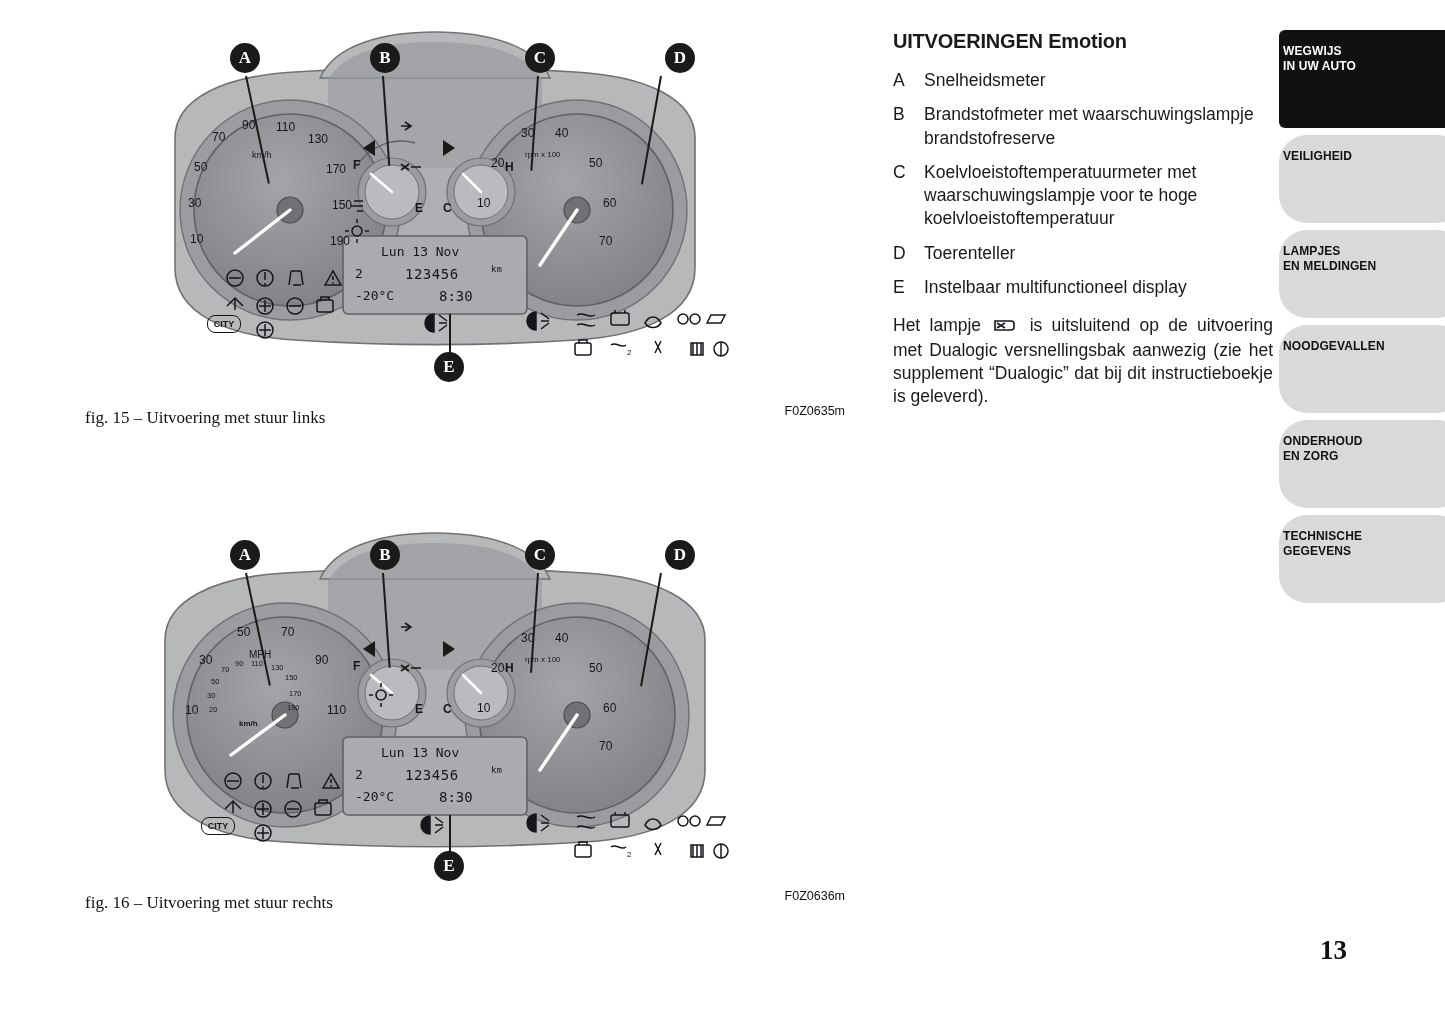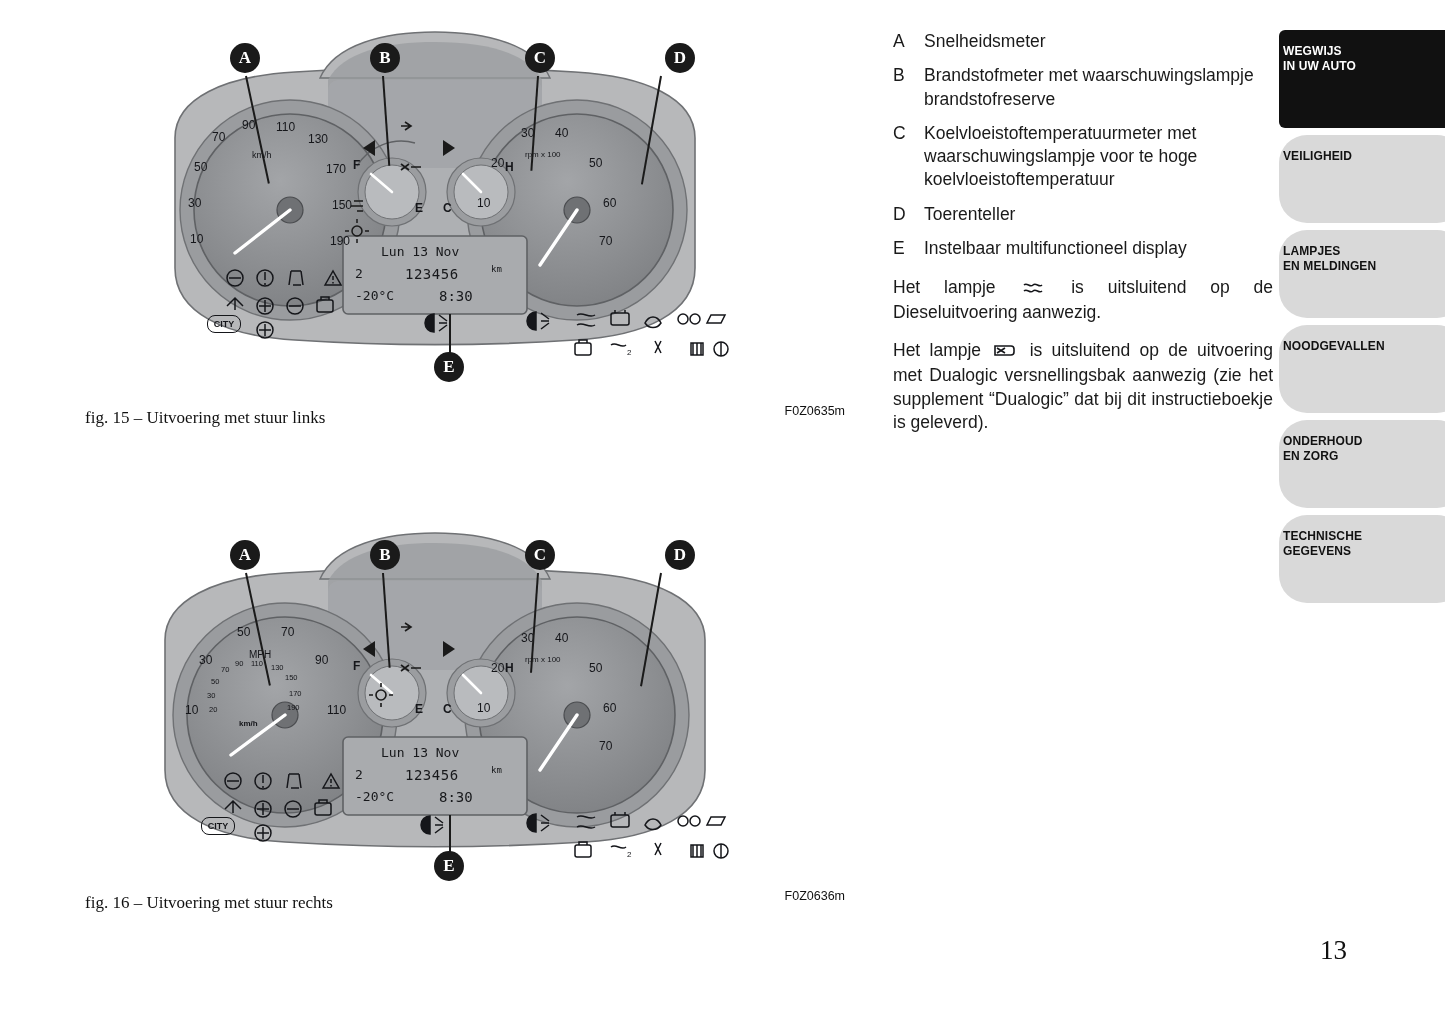--- a/index.html
+++ b/index.html
@@ -154,21 +154,21 @@
     height: 98px;
   }
   .tab:not(.active) { height: 88px; border-radius: 28px; }
   .tab span { display: block; }
   .pagenum {
     position: absolute;
     right: 98px;
     top: 935px;
     font-family: "Liberation Serif", serif;
     font-size: 27px;
-    font-weight: normal;
+    font-weight: bold;
     color: #111;
   }
 </style>
 </head>
 <body>
 
 <div class="page">
 
   <div class="figures">
 
@@ -489,20 +489,21 @@
         <div class="callout" style="left:580px;top:25px;">D</div>
         <div class="callout" style="left:349px;top:336px;">E</div>
       </div>
 
       <div class="fig-caption" style="top:378px;">fig. 16 – Uitvoering met stuur rechts</div>
       <div class="fig-code" style="top:374px;">F0Z0636m</div>
     </div>
   </div>
 
   <div class="textcol">
+    <h1>UITVOERINGEN Emotion</h1>
 
     <ul class="legend-list">
       <li class="legend-item">
         <span class="legend-key">A</span>
         <span class="legend-txt">Snelheidsmeter</span>
       </li>
       <li class="legend-item">
         <span class="legend-key">B</span>
         <span class="legend-txt">Brandstofmeter met waarschuwingslampje brandstofreserve</span>
       </li>
@@ -513,32 +514,20 @@
       <li class="legend-item">
         <span class="legend-key">D</span>
         <span class="legend-txt">Toerenteller</span>
       </li>
       <li class="legend-item">
         <span class="legend-key">E</span>
         <span class="legend-txt">Instelbaar multifunctioneel display</span>
       </li>
     </ul>
 
-    <p class="para">
-      <span>Het lampje</span>
-      <span class="inline-sym">
-        <svg width="22" height="14" viewBox="0 0 22 14">
-            <g fill="none" stroke="#15161a" stroke-width="1.5">
-          <path d="M2,4 c3,-3 6,3 9,0 c3,-3 6,3 9,0"></path>
-              <path d="M2,10 c3,-3 6,3 9,0 c3,-3 6,3 9,0"></path>
-        </g>
-          </svg>
-      </span>
-      <span>is uitsluitend op de Dieseluitvoering aanwezig.</span>
-    </p>
 
     <p class="para tight">
       <span>Het lampje</span>
       <span class="inline-sym">
         <svg width="24" height="15" viewBox="0 0 24 15">
             <g fill="none" stroke="#15161a" stroke-width="1.6">
           <path d="M2,3 h16 a3,3 0 0 1 3,3 v3 a3,3 0 0 1 -3,3 h-16 z"></path>
           <path d="M4,5 l8,5 M12,5 l-8,5"></path>
         </g>
           </svg>

